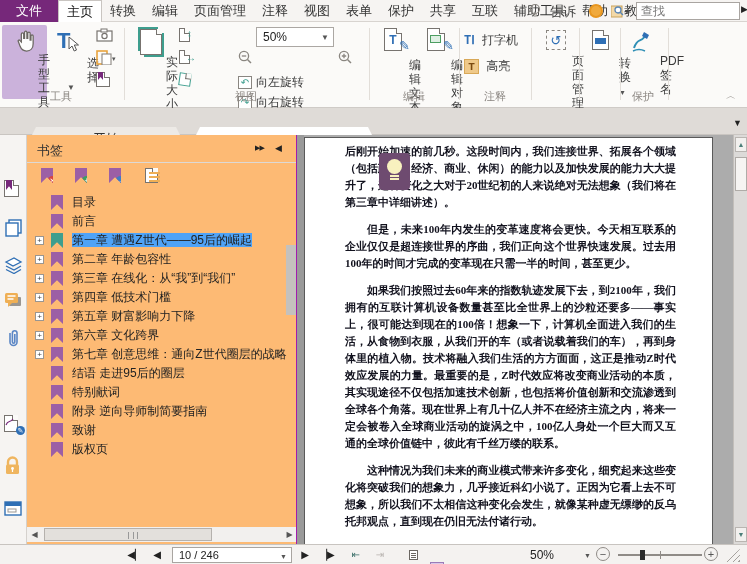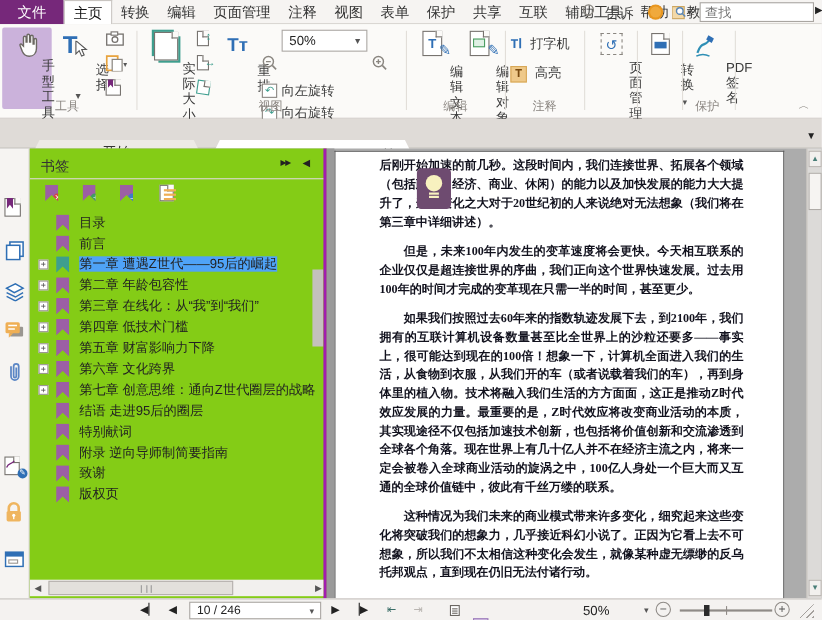--- a/index.html
+++ b/index.html
@@ -71,21 +71,21 @@
   
   #main { position:absolute; left:0; top:135px; width:747px; height:409px; background:#ACACAC; }
 
   
   #lstrip { position:absolute; left:0; top:0; width:27px; height:409px;
     background:#F6F4F2; border-right:1px solid #D5D1CD; }
   .lic { position:absolute; left:4px; width:19px; height:19px; }
 
   
   #bmpanel { position:absolute; left:27px; top:0; width:270px; height:409px;
-    background:#84cc16; border-right:3px solid #a21caf; overflow:hidden; }
+    background:#fdba74; border-right:1px solid #a21caf; overflow:hidden; }
   #bm-head { position:absolute; left:0; top:0; width:270px; height:28px;
     border-bottom:1px solid #DDD9D5; }
   #bm-title { position:absolute; left:10px; top:7px; font-size:13px; color:#333; }
   #bm-ffwd { position:absolute; left:228px; top:9px; font-size:7px; color:#222; letter-spacing:-1px; }
   #bm-coll { position:absolute; left:248px; top:8px; font-size:9px; color:#222; }
   #bm-tools { position:absolute; left:0; top:28px; width:270px; height:26px; }
   .bmflag { display:inline-block; width:12px; height:15px; background:#9C5FA5;
     clip-path:polygon(0 0,100% 0,100% 100%,50% 62%,0 100%); position:relative; }
   .badge { position:absolute; width:9px; height:9px; border-radius:50%; color:#fff;
     font-size:7px; line-height:9px; text-align:center; right:-4px; bottom:-2px; }
@@ -245,24 +245,20 @@
     <div class="pageic" style="width:11px;height:14px;margin:0 auto"></div>
       <span class="tealtxt" style="position:absolute;left:11px;top:0;font-size:10px">↕</span>
   </div>
   <div class="smcol-ic" style="left:176px;top:28px">
     <div class="pageic" style="width:11px;height:14px;margin:0 auto"></div>
       <span class="tealtxt" style="position:absolute;left:10px;top:2px;font-size:10px">↔</span>
   </div>
   <div class="smcol-ic" style="left:176px;top:50px">
     <div class="pageic" style="width:12px;height:13px;margin:1px auto 0;transform:rotate(8deg);border-color:#3E9E8E"></div>
   </div>
-  <div class="bigbtn" style="left:198px;width:36px">
-    <div style="font-size:17px;font-weight:bold;color:#2F6FB5;margin-top:6px;height:26px">Tт</div>
-    <div class="cap">重排</div>
-  </div>
   <svg class="abs" style="left:238px;top:28px" width="15" height="15" viewBox="0 0 15 15">
     <circle cx="6" cy="6" r="4.6" fill="none" stroke="#8A8680" stroke-width="1.3"></circle>
       <path d="M9.5 9.5 L13 13" stroke="#8A8680" stroke-width="1.5"></path>
       <path d="M3.8 6h4.4" stroke="#8A8680" stroke-width="1.3"></path>
   </svg>
   <div id="zoom-combo">
     <span>50%</span><span class="caret">▼</span>
   </div>
   <svg class="abs" style="left:338px;top:28px" width="15" height="15" viewBox="0 0 15 15">
     <circle cx="6" cy="6" r="4.6" fill="none" stroke="#8A8680" stroke-width="1.3"></circle>

